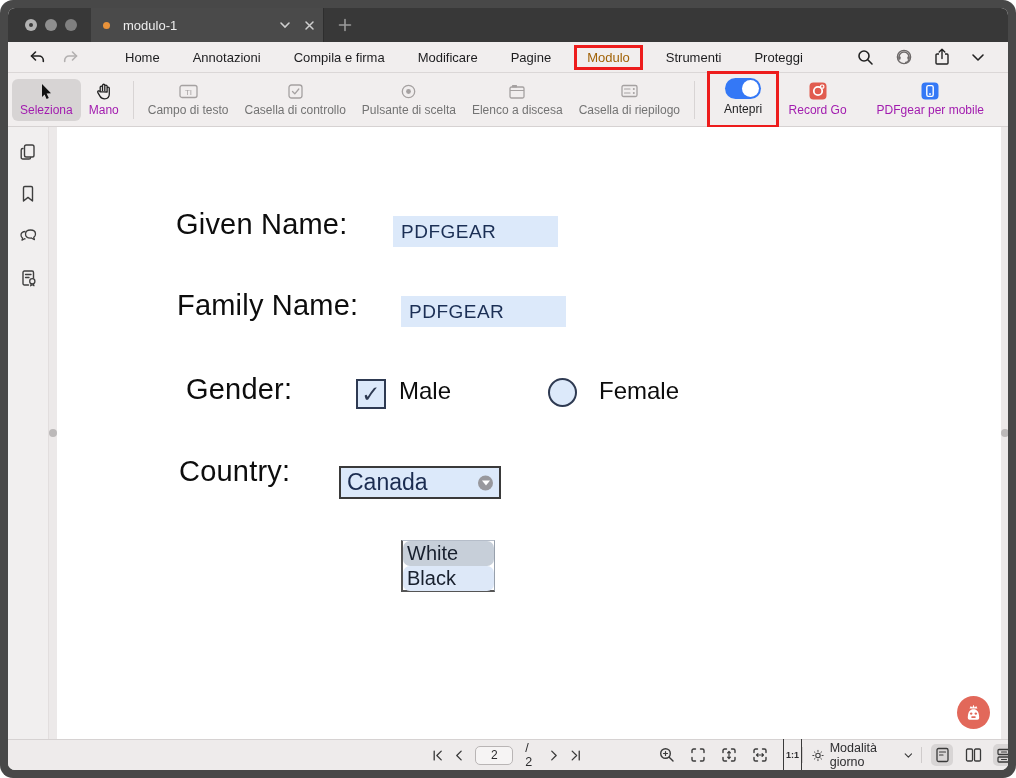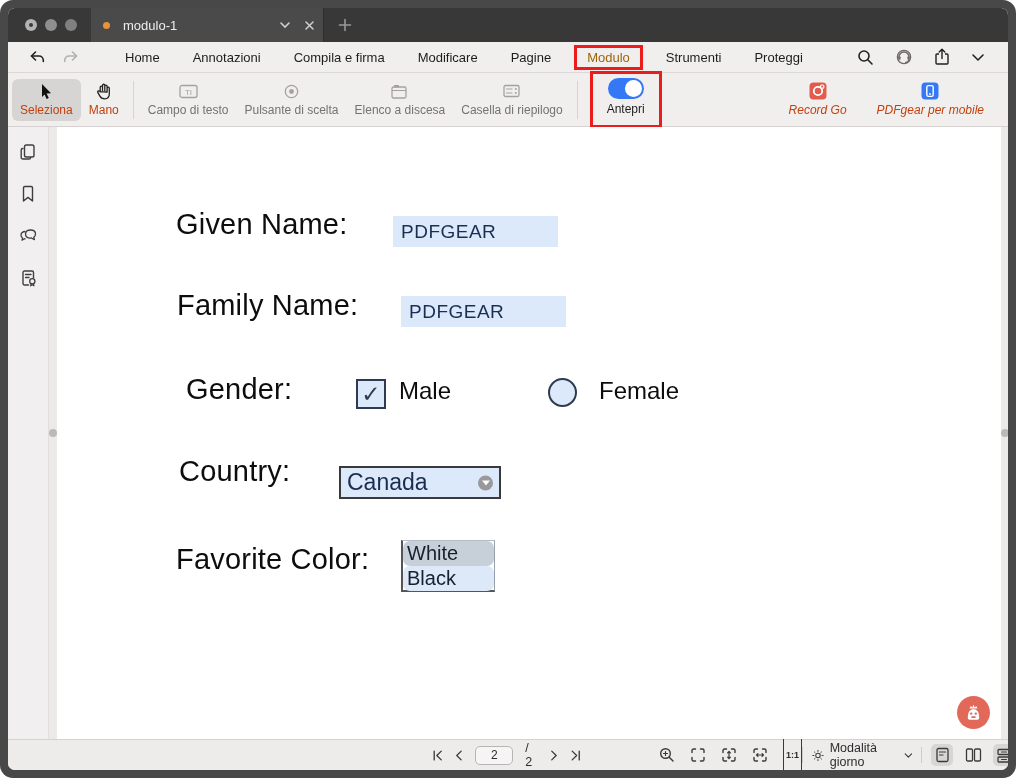--- a/index.html
+++ b/index.html
@@ -24,30 +24,30 @@
   
   .menubar{height:30px;background:#f1eeee;border-bottom:1px solid #dbd7d7;display:flex;align-items:center;flex:none;font-size:13px;color:#1d1d1f;}
   .undo-redo{display:flex;align-items:center;gap:16px;padding:0 10px 0 21px;}
   .menu-items{display:flex;align-items:center;gap:5px;margin-left:22px;}
   .menu-item{padding:3px 11px;border:3px solid transparent;cursor:default;white-space:nowrap;}
   .menu-item.active{color:#a16207;border-color:#ed1c1c;padding:2px 10px;margin:0 4px;}
   .menu-right{margin-left:auto;display:flex;align-items:center;gap:21px;padding-right:23px;}
 
   
   .toolbar{height:53px;background:#f1eeee;border-bottom:1px solid #d6d2d2;display:flex;align-items:center;flex:none;padding:0 4px;}
-  .tool{display:flex;flex-direction:column;align-items:center;justify-content:center;gap:3px;font-size:12px;color:#c2410c;padding:4px 8px;border-radius:6px;white-space:nowrap;}
+  .tool{display:flex;flex-direction:column;align-items:center;justify-content:center;gap:3px;font-size:12px;color:#a21caf;padding:4px 8px;border-radius:6px;white-space:nowrap;}
   .tool.selected{background:#d7d4d4;}
   .tool.disabled{color:#737373;}
   .tool .ticon{height:17px;display:flex;align-items:center;justify-content:center;}
   .tb-div{width:1px;height:38px;background:#d8d4d4;margin:0 6px;flex:none;}
   .antepri-box{border:3px solid #ed1c1c;display:flex;flex-direction:column;align-items:center;gap:3px;padding:4px 14px 9px;margin-left:6px;}
   .antepri-box .label{font-size:12px;color:#1d1d1f;}
   .toggle{width:36px;height:21px;border-radius:11px;background:#3478f6;position:relative;}
   .toggle::after{content:"";position:absolute;right:2px;top:2px;width:17px;height:17px;border-radius:50%;background:#fff;}
-  .toolbar-right{margin-left:auto;display:flex;align-items:flex-end;gap:14px;padding-right:12px;font-style:italic;}
+  .toolbar-right{margin-left:auto;display:flex;align-items:flex-end;gap:14px;padding-right:12px;}
 
   
   .main{flex:1;display:flex;min-height:0;background:#fff;}
   .sidebar{width:40px;background:#f1efef;border-right:1px solid #e2dede;display:flex;flex-direction:column;align-items:center;padding-top:12px;gap:16px;flex:none;}
   .side-btn{width:26px;height:26px;display:flex;align-items:center;justify-content:center;border-radius:5px;}
   .strip{width:8px;background:#ece9e9;position:relative;flex:none;}
   .strip .grab{position:absolute;left:50%;top:50%;transform:translate(-50%,-50%);width:8px;height:8px;border-radius:50%;background:#bcb9b9;}
   .strip.right{width:7px;}
   .docarea{flex:1;background:#fff;position:relative;overflow:hidden;}
 
@@ -169,20 +169,29 @@
     </div>
     <div class="tb-div"></div>
     <div class="tool disabled">
       <span class="ticon">
             <svg width="19" height="15" viewBox="0 0 19 15">
               <rect x="1" y="1.5" width="17" height="12" rx="2" fill="none" stroke="#a5a1a1" stroke-width="1.3"></rect>
               <text x="9.5" y="10.6" text-anchor="middle" font-size="8" fill="#a5a1a1" font-family="Liberation Sans, sans-serif">TI</text>
             </svg>
           </span>
       <span>Campo di testo</span>
+    </div>
+    <div class="tool disabled">
+      <span class="ticon">
+            <svg width="15" height="15" viewBox="0 0 15 15">
+              <rect x="1" y="1" width="13" height="13" rx="2.5" fill="none" stroke="#a5a1a1" stroke-width="1.3"></rect>
+              <path d="M4.5 7.5 L6.8 9.8 L10.8 5" fill="none" stroke="#a5a1a1" stroke-width="1.3" stroke-linecap="round" stroke-linejoin="round"></path>
+            </svg>
+          </span>
+      <span>Casella di controllo</span>
     </div>
     <div class="tool disabled">
       <span class="ticon">
             <svg width="15" height="15" viewBox="0 0 15 15">
               <circle cx="7.5" cy="7.5" r="6.2" fill="none" stroke="#a5a1a1" stroke-width="1.3"></circle>
               <circle cx="7.5" cy="7.5" r="2.4" fill="#a5a1a1"></circle>
             </svg>
           </span>
       <span>Pulsante di scelta</span>
     </div>
@@ -283,21 +292,20 @@
       <span class="foptlabel" style="left:342px;top:250px;">Male</span>
       <span class="fradio" style="left:491px;top:251px;"></span>
       <span class="foptlabel" style="left:542px;top:250px;">Female</span>
 
       <span class="flabel" style="left:122px;top:328px;">Country:</span>
       <span class="fselect" style="left:282px;top:339px;width:162px;height:33px;">
         <span>Canada</span>
         <span class="arr"></span>
       </span>
 
-      <span class="flabel" style="left:119px;top:416px;">Favorite Color:</span>
       <span class="flist" style="left:344px;top:413px;width:94px;height:52px;">
         <span class="opt sel">White</span>
         <span class="opt">Black</span>
       </span>
     </div>
 
     <div class="strip right">
           <span class="grab"></span>
         </div>
   </div>

